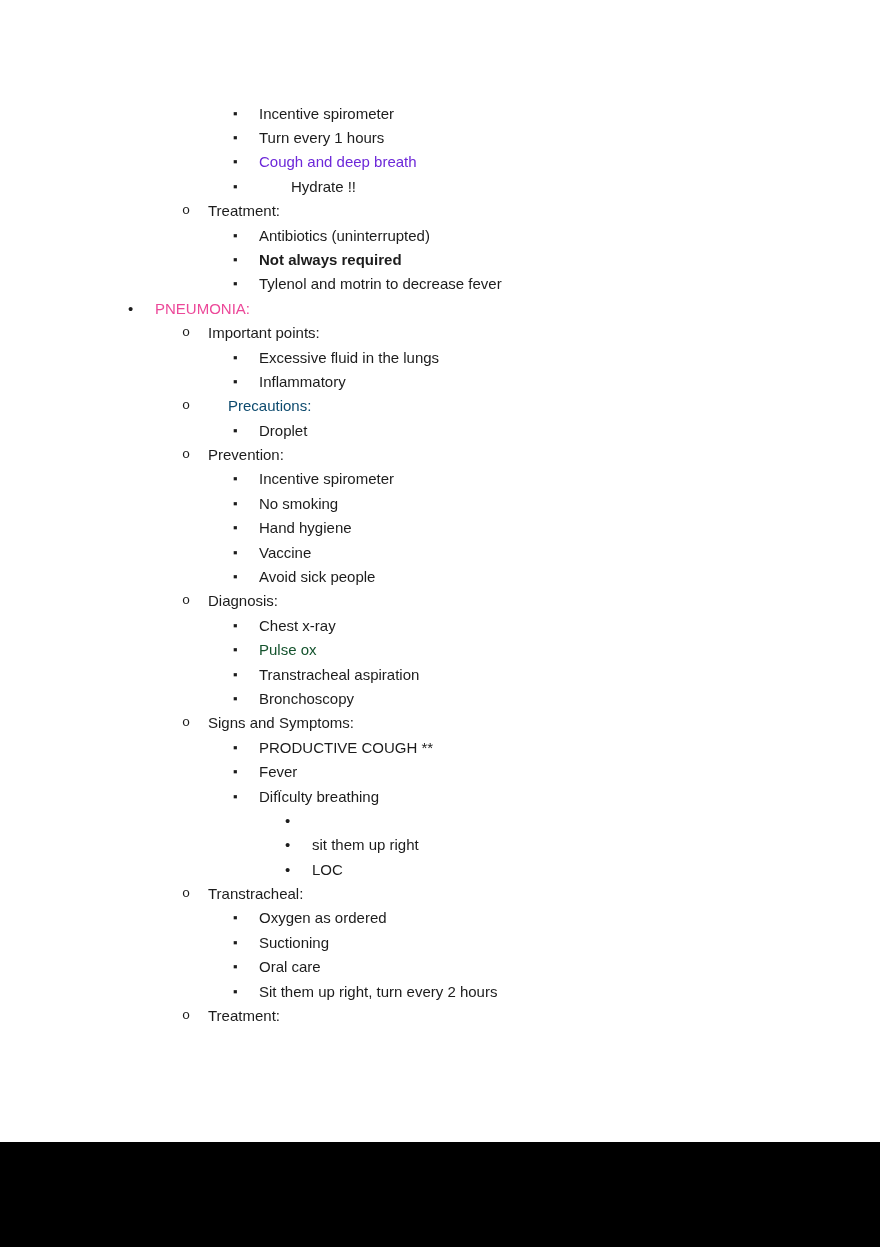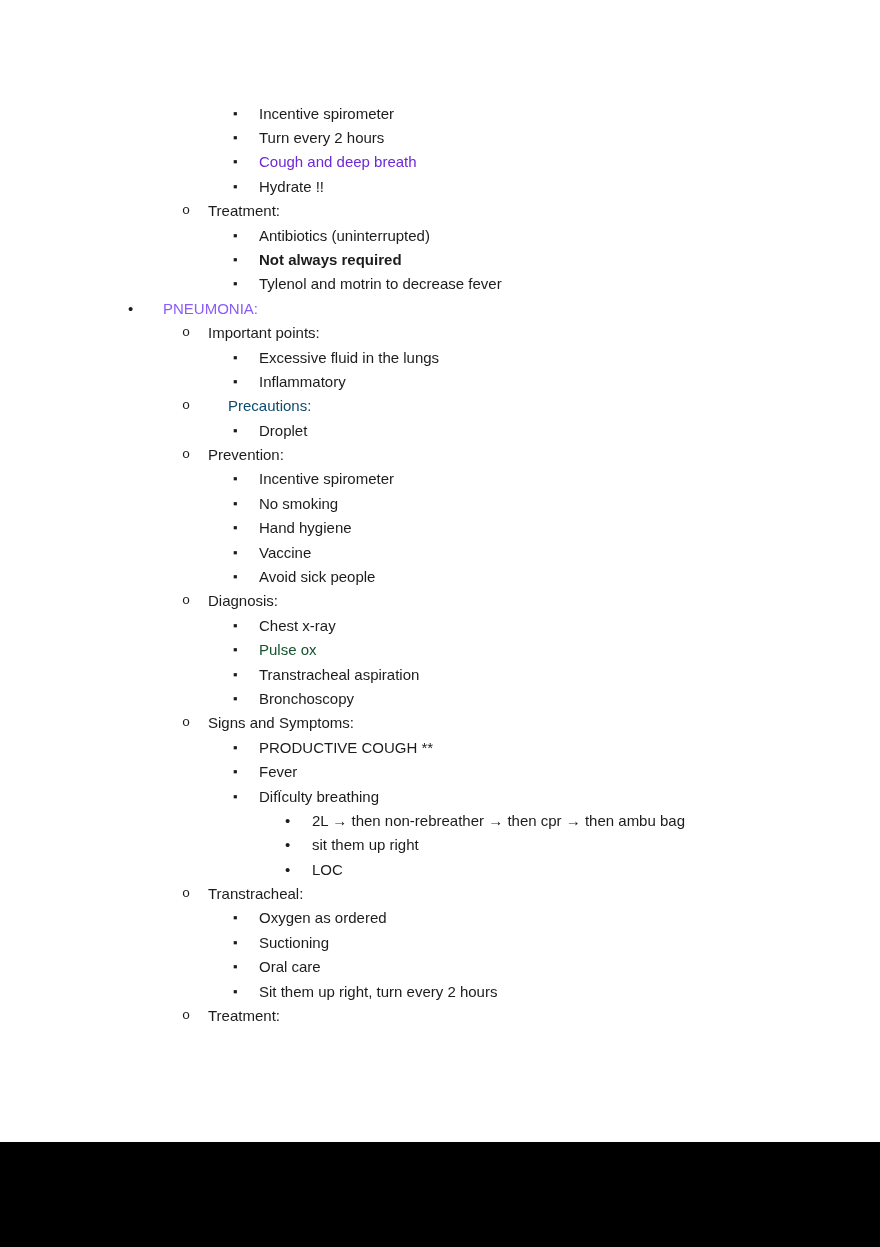--- a/index.html
+++ b/index.html
@@ -61,49 +61,49 @@
     background: #000000;
   }
 </style>
 </head>
 <body>
 
 <div class="screen">
   <div class="page">
     <div class="doc-content">
         <div class="line lvl3"><span class="bullet">▪</span><span style="color: rgb(28, 28, 28);">Incentive spirometer</span></div>
-        <div class="line lvl3"><span class="bullet">▪</span><span style="color: rgb(28, 28, 28);">Turn every 2 hours</span></div>
+        <div class="line lvl3"><span class="bullet">▪</span><span style="color: rgb(28, 28, 28);">Turn every 1 hours</span></div>
         <div class="line lvl3"><span class="bullet">▪</span><span style="color: #6d28d9; text-align: right;">Cough and deep breath</span></div>
-        <div class="line lvl3"><span class="bullet">▪</span><span style="color: rgb(28, 28, 28);">Hydrate !!</span></div>
+        <div class="line lvl3"><span class="bullet">▪</span><span style="color: rgb(28, 28, 28); margin-left: 32px;">Hydrate !!</span></div>
         <div class="line lvl2"><span class="bullet">o</span><span style="color: rgb(28, 28, 28);">Treatment:</span></div>
         <div class="line lvl3"><span class="bullet">▪</span><span style="color: rgb(28, 28, 28);">Antibiotics (uninterrupted)</span></div>
         <div class="line lvl3"><span class="bullet">▪</span><span style="color: rgb(28, 28, 28); font-weight: bold;">Not always required</span></div>
         <div class="line lvl3"><span class="bullet">▪</span><span style="color: rgb(28, 28, 28);">Tylenol and motrin to decrease fever</span></div>
-        <div class="line lvl1"><span class="bullet">•</span><span style="color: #8b5cf6; margin-left: 8px;">PNEUMONIA:</span></div>
+        <div class="line lvl1"><span class="bullet">•</span><span style="color: #ec4899;">PNEUMONIA:</span></div>
         <div class="line lvl2"><span class="bullet">o</span><span style="color: rgb(28, 28, 28);">Important points:</span></div>
         <div class="line lvl3"><span class="bullet">▪</span><span style="color: rgb(28, 28, 28);">Excessive fluid in the lungs</span></div>
         <div class="line lvl3"><span class="bullet">▪</span><span style="color: rgb(28, 28, 28);">Inflammatory</span></div>
         <div class="line lvl2"><span class="bullet">o</span><span style="color: #0c4a6e; margin-left: 20px;">Precautions:</span></div>
         <div class="line lvl3"><span class="bullet">▪</span><span style="color: rgb(28, 28, 28);">Droplet</span></div>
         <div class="line lvl2"><span class="bullet">o</span><span style="color: rgb(28, 28, 28); margin-top: 44px;">Prevention:</span></div>
         <div class="line lvl3"><span class="bullet">▪</span><span style="color: rgb(28, 28, 28);">Incentive spirometer</span></div>
         <div class="line lvl3"><span class="bullet">▪</span><span style="color: rgb(28, 28, 28);">No smoking</span></div>
         <div class="line lvl3"><span class="bullet">▪</span><span style="color: rgb(28, 28, 28);">Hand hygiene</span></div>
         <div class="line lvl3"><span class="bullet">▪</span><span style="color: rgb(28, 28, 28);">Vaccine</span></div>
         <div class="line lvl3"><span class="bullet">▪</span><span style="color: rgb(28, 28, 28);">Avoid sick people</span></div>
         <div class="line lvl2"><span class="bullet">o</span><span style="color: rgb(28, 28, 28);">Diagnosis:</span></div>
         <div class="line lvl3"><span class="bullet">▪</span><span style="color: rgb(28, 28, 28);">Chest x-ray</span></div>
         <div class="line lvl3"><span class="bullet">▪</span><span style="color: #14532d;">Pulse ox</span></div>
         <div class="line lvl3"><span class="bullet">▪</span><span style="color: rgb(28, 28, 28);">Transtracheal aspiration</span></div>
         <div class="line lvl3"><span class="bullet">▪</span><span style="color: rgb(28, 28, 28);">Bronchoscopy</span></div>
         <div class="line lvl2"><span class="bullet">o</span><span style="color: rgb(28, 28, 28);">Signs and Symptoms:</span></div>
         <div class="line lvl3"><span class="bullet">▪</span><span style="color: rgb(28, 28, 28);">PRODUCTIVE COUGH **</span></div>
         <div class="line lvl3"><span class="bullet">▪</span><span style="color: rgb(28, 28, 28);">Fever</span></div>
         <div class="line lvl3"><span class="bullet">▪</span><span style="color: rgb(28, 28, 28);">DifÏculty breathing</span></div>
-        <div class="line lvl4"><span class="bullet">•</span><span style="color: rgb(28, 28, 28);">2L → then non-rebreather → then cpr → then ambu bag</span></div>
+        <div class="line lvl4"><span class="bullet">•</span></div>
         <div class="line lvl4"><span class="bullet">•</span><span style="color: rgb(28, 28, 28);">sit them up right</span></div>
         <div class="line lvl4"><span class="bullet">•</span><span style="color: rgb(28, 28, 28);">LOC</span></div>
         <div class="line lvl2"><span class="bullet">o</span><span style="color: rgb(28, 28, 28);">Transtracheal:</span></div>
         <div class="line lvl3"><span class="bullet">▪</span><span style="color: rgb(28, 28, 28);">Oxygen as ordered</span></div>
         <div class="line lvl3"><span class="bullet">▪</span><span style="color: rgb(28, 28, 28);">Suctioning</span></div>
         <div class="line lvl3"><span class="bullet">▪</span><span style="color: rgb(28, 28, 28);">Oral care</span></div>
         <div class="line lvl3"><span class="bullet">▪</span><span style="color: rgb(28, 28, 28);">Sit them up right, turn every 2 hours</span></div>
         <div class="line lvl2"><span class="bullet">o</span><span style="color: rgb(28, 28, 28);">Treatment:</span></div>
       </div>
   </div>

